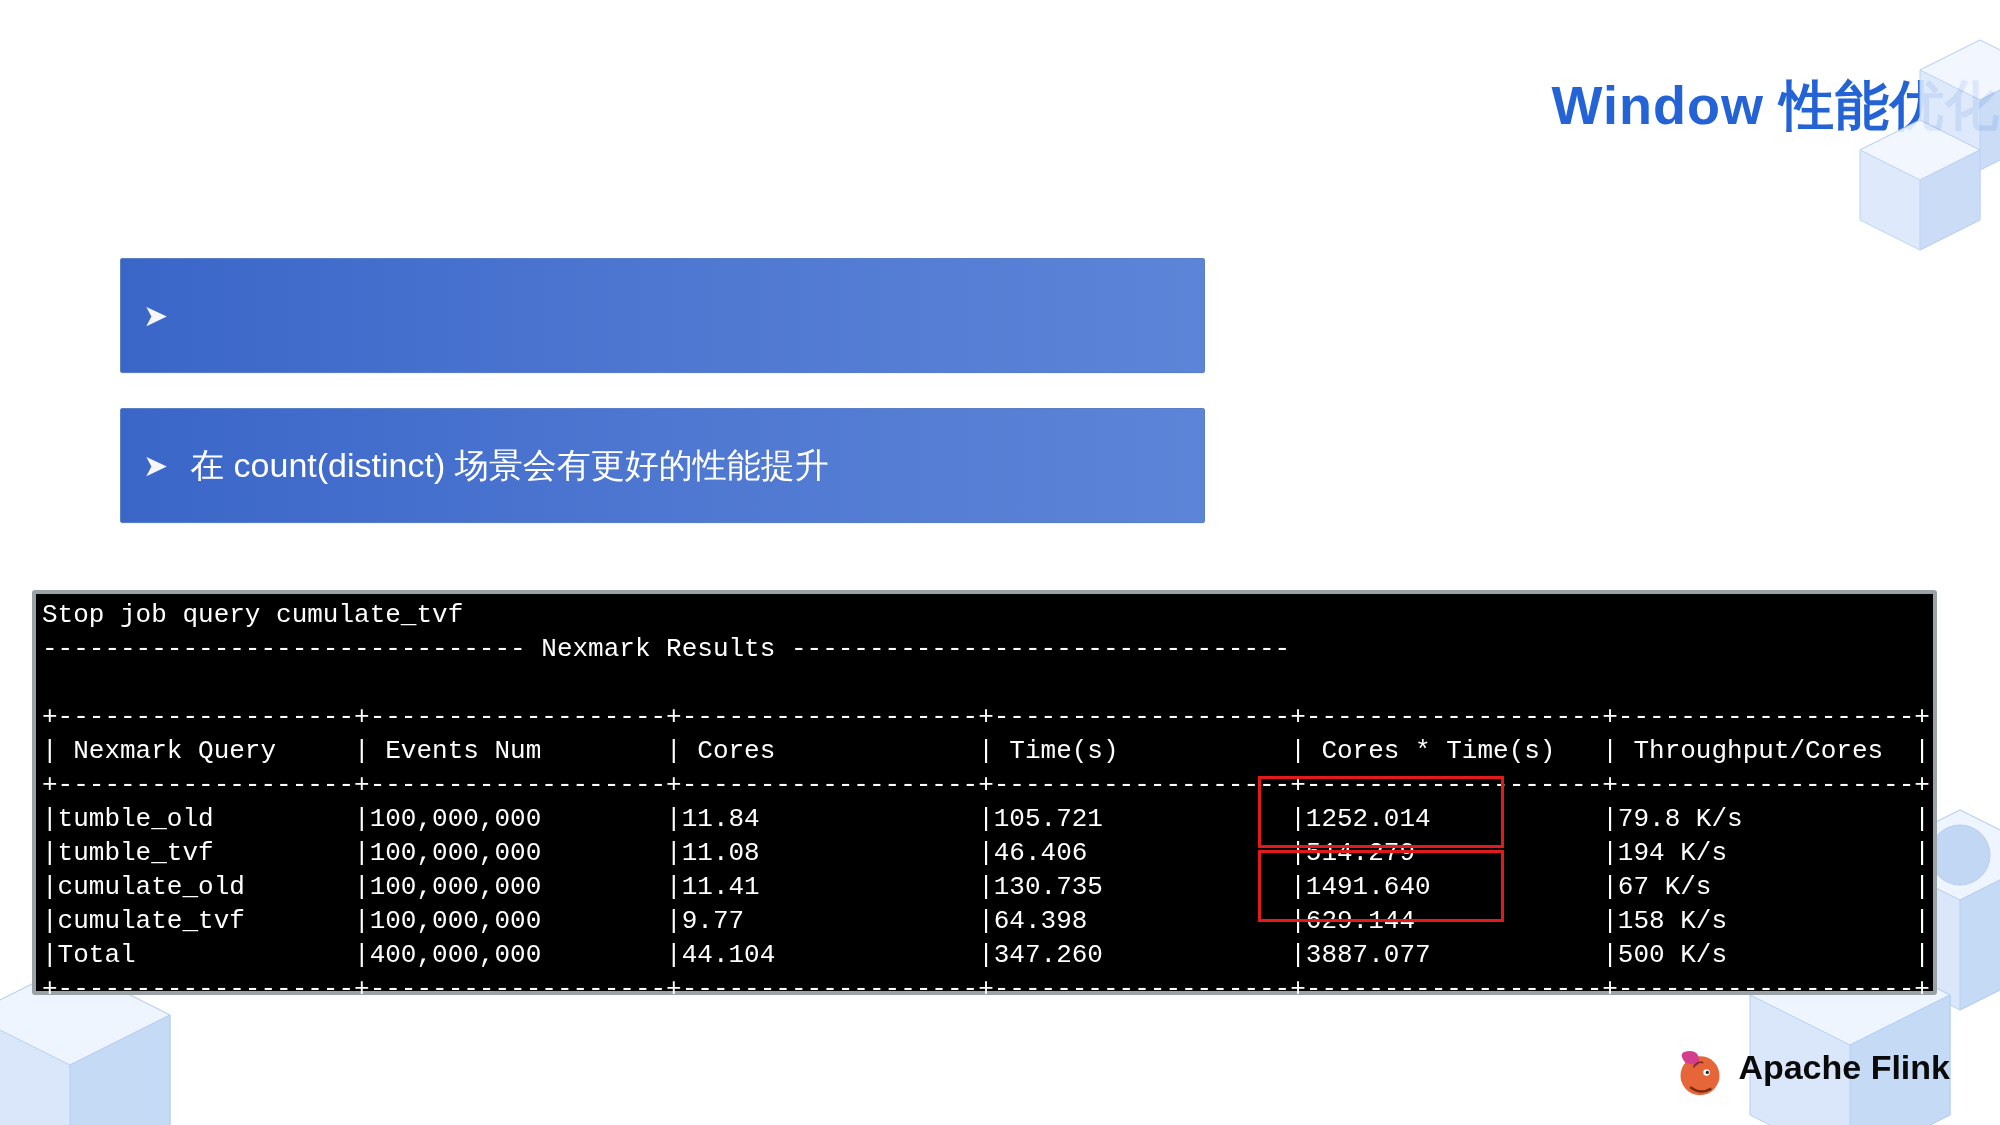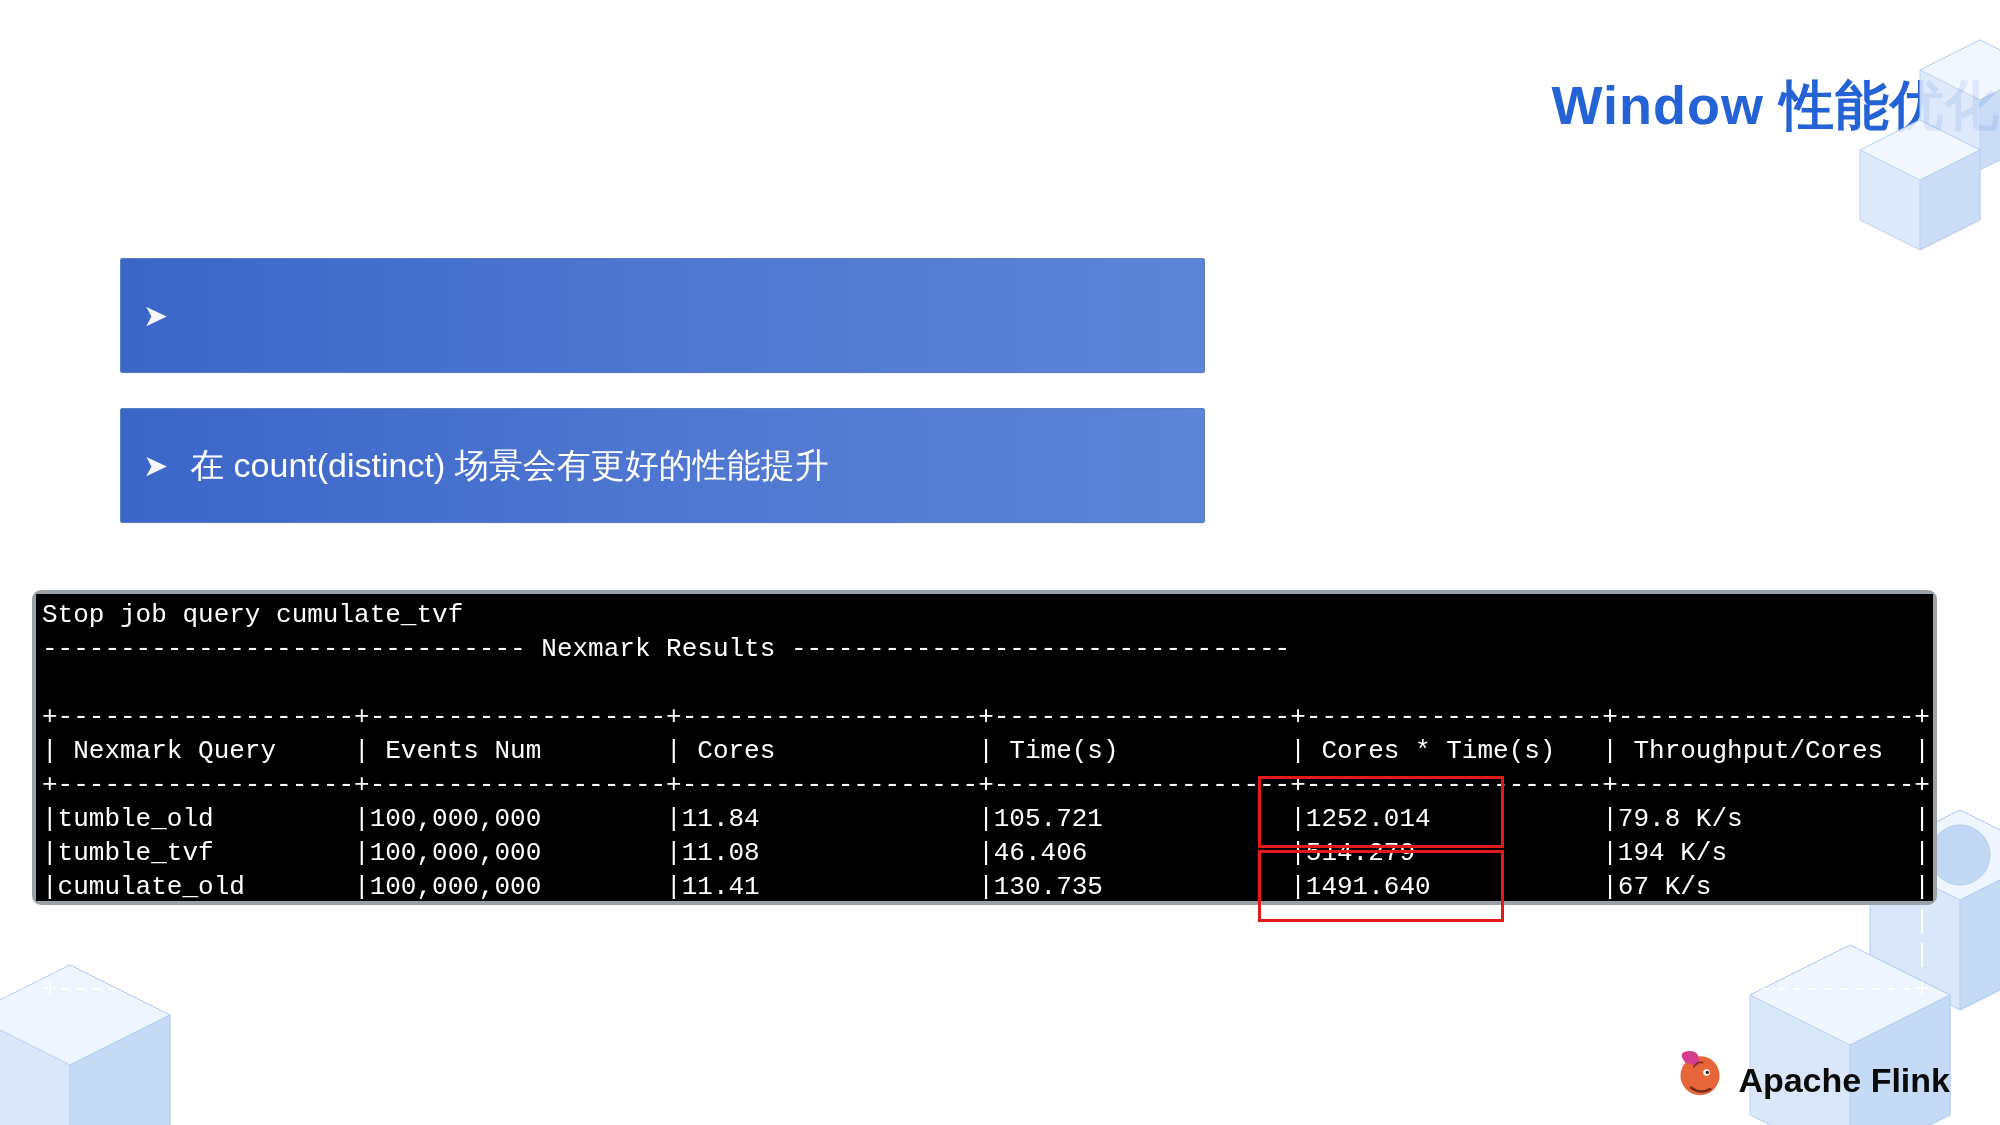--- a/index.html
+++ b/index.html
@@ -60,23 +60,23 @@
   .bullet2 { margin-top: 35px; }
   .ul { text-decoration: underline; }
   .hl-red { color: #ef3b2d; font-weight: 700; }
 
   
   .term-wrap {
     position: absolute;
     left: 32px;
     top: 590px;
     width: 1905px;
-    height: 315px;
+    height: 405px;
     border: 4px solid #9aa2a8;
-    border-radius: 9px;
+    border-radius: 3px;
     background: #9aa2a8;
   }
   .term {
     width: 100%;
     height: 100%;
     background: #000000;
     color: #ffffff;
     font-family: "Courier New", Courier, monospace;
     font-size: 26px;
     line-height: 34px;
@@ -91,21 +91,21 @@
   }
   .hlbox1 { left: 1222px; top: 182px; width: 246px; height: 72px; }
   .hlbox2 { left: 1222px; top: 256px; width: 246px; height: 72px; }
 
   
   .footer {
     position: absolute;
     right: 50px;
     bottom: 25px;
     display: flex;
-    align-items: flex-end;
+    align-items: flex-start;
     gap: 12px;
   }
   .footer .logo {
     width: 52px; height: 52px;
   }
   .footer .brand {
     font-size: 34px;
     font-weight: 800;
     color: #0a0a0a;
   }

